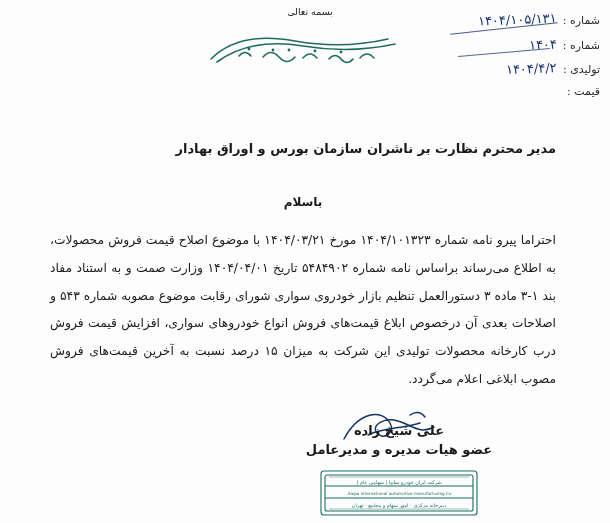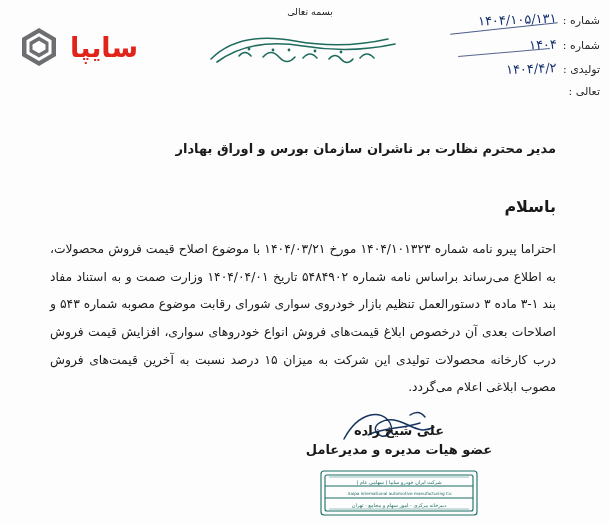--- a/index.html
+++ b/index.html
@@ -131,21 +131,22 @@
     font-weight: bold;
     font-size: 13px;
     line-height: 2.2;
   }
   .addressee .line2 {
     font-size: 13px;
   }
   .salam {
     margin-top: 26px;
     font-weight: bold;
-    font-size: 16px;
+    font-size: 12px;
+    text-align: center;
   }
   .para {
     margin-top: 12px;
     text-align: justify;
     text-justify: inter-word;
     font-size: 12.3px;
     line-height: 2.25;
   }
 
   
@@ -199,21 +200,21 @@
       </div>
       <div class="hw-row">
         <span class="hw-label">شماره :</span>
         <span class="hw-value">۱۴۰۴</span>
       </div>
       <div class="hw-row">
         <span class="hw-label">تولیدی :</span>
         <span class="hw-value">۱۴۰۴/۴/۲</span>
       </div>
       <div class="hw-row">
-        <span class="hw-label">تعالی :</span>
+        <span class="hw-label">قیمت :</span>
         <span class="hw-value"></span>
       </div>
       <div class="hw-strike"></div>
       <div class="hw-strike2"></div>
     </div>
 
     <div class="center-head">
       <div class="besmeh">بسمه تعالی</div>
       <div class="bank-logo">
         <svg width="215" height="42" viewBox="0 0 215 42" xmlns="http://www.w3.org/2000/svg" aria-hidden="true">
@@ -230,31 +231,20 @@
             <circle cx="70" cy="21" r="1.4"></circle>
             <circle cx="86" cy="21" r="1.4"></circle>
             <circle cx="112" cy="22" r="1.4"></circle>
             <circle cx="138" cy="23" r="1.4"></circle>
             <circle cx="46" cy="20" r="1.4"></circle>
           </g>
         </svg>
       </div>
     </div>
 
-    <div class="saipa-block">
-      <span class="saipa-word">سایپا</span>
-      <span class="saipa-mark">
-        <svg width="42" height="42" viewBox="0 0 42 42" xmlns="http://www.w3.org/2000/svg" aria-hidden="true">
-          <path d="M21 2 L38 12 L38 30 L21 40 L4 30 L4 12 Z" fill="#6d6e71"></path>
-          <path d="M21 7 L33.5 14.3 L33.5 27.7 L21 35 L8.5 27.7 L8.5 14.3 Z" fill="#ffffff"></path>
-          <path d="M21 10.5 L30.5 16 L30.5 26 L21 31.5 L11.5 26 L11.5 16 Z" fill="#6d6e71"></path>
-          <path d="M14.5 18.5 L21 14.8 L27.5 18.5 L27.5 23.5 L21 27.2 L14.5 23.5 Z" fill="#ffffff"></path>
-        </svg>
-      </span>
-    </div>
   </div>
 
   <div class="content">
     <div class="addressee">
       <div class="line2">مدیر محترم نظارت بر ناشران سازمان بورس و اوراق بهادار</div>
     </div>
 
     <div class="salam">باسلام</div>
 
     <div class="para">احتراما پیرو نامه شماره ۱۴۰۴/۱۰۱۳۲۳ مورخ ۱۴۰۴/۰۳/۲۱ با موضوع اصلاح قیمت فروش محصولات، به اطلاع می‌رساند براساس نامه شماره ۵۴۸۴۹۰۲ تاریخ ۱۴۰۴/۰۴/۰۱ وزارت صمت و به استناد مفاد بند ۱-۳ ماده ۳ دستورالعمل تنظیم بازار خودروی سواری شورای رقابت موضوع مصوبه شماره ۵۴۳ و اصلاحات بعدی آن درخصوص ابلاغ قیمت‌های فروش انواع خودروهای سواری، افزایش قیمت فروش درب کارخانه محصولات تولیدی این شرکت به میزان ۱۵ درصد نسبت به آخرین قیمت‌های فروش مصوب ابلاغی اعلام می‌گردد.</div>

